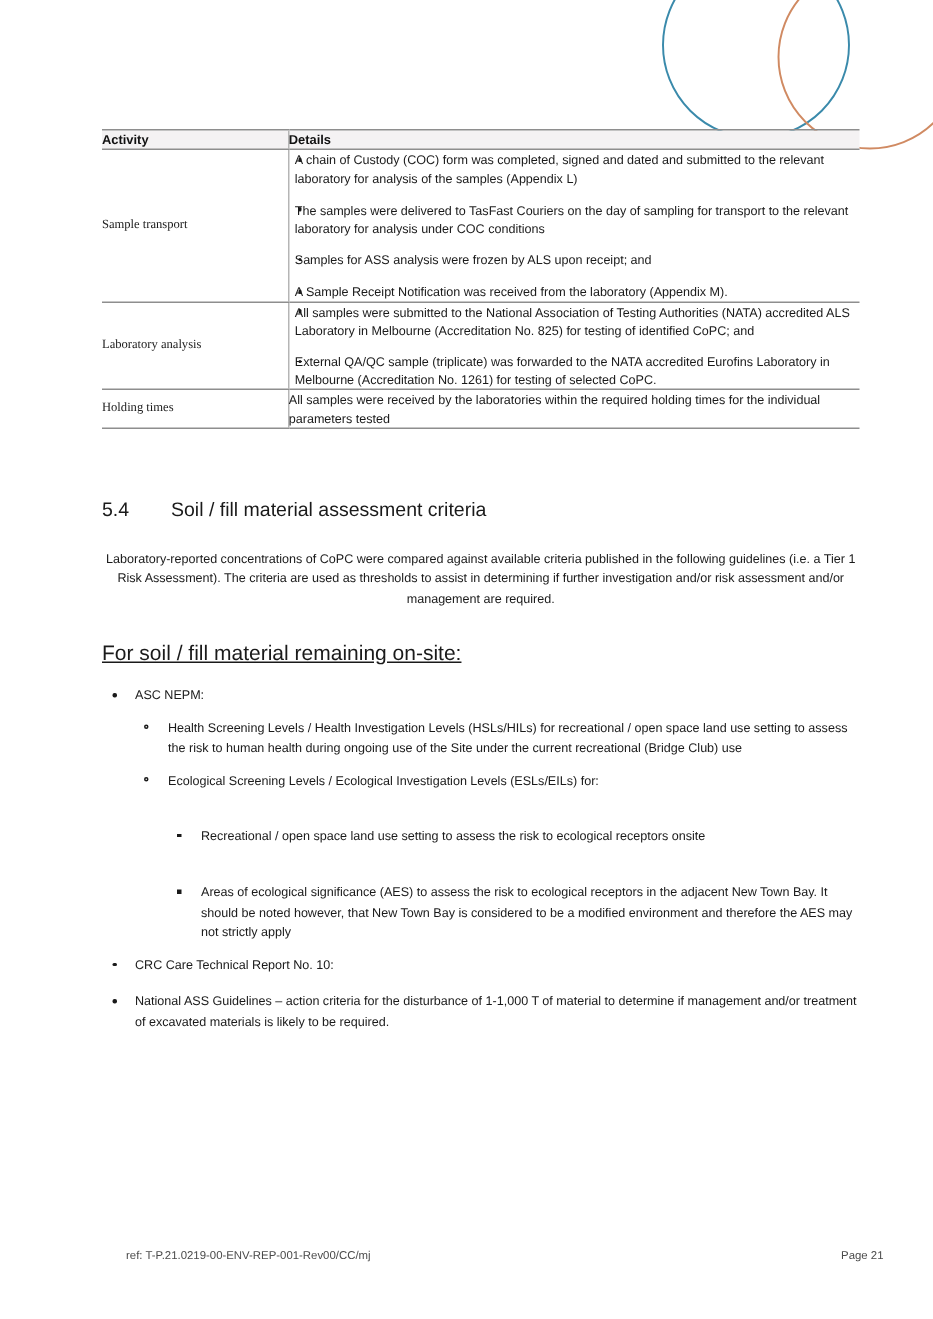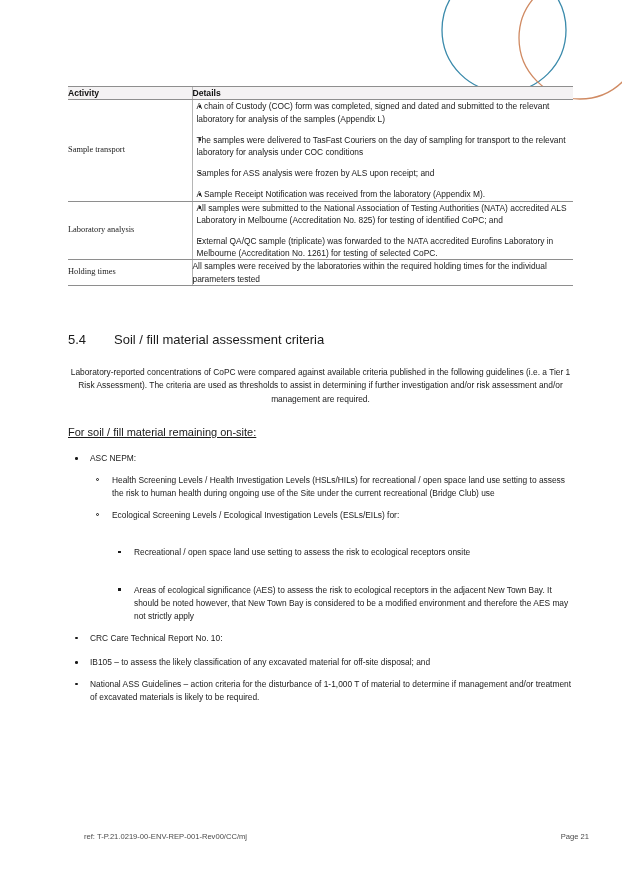--- a/index.html
+++ b/index.html
@@ -128,21 +128,21 @@
 
   
   p.body-text {
     font-size: 8.4px;
     line-height: 1.62;
     margin: 19px 0 0 0;
     color: #1a1a1a;
     text-align: center;
   }
   .sub-heading {
-    font-size: 11px;
+    font-size: 14px;
     line-height: 1.62;
     margin: 17px 0 0 0;
     text-decoration: underline;
     color: #1a1a1a;
   }
 
   
   ul.outline {
     margin: 11px 0 0 0;
     padding: 0;
@@ -300,21 +300,20 @@
           </li>
         </ul>
       </li>
       <li class="lvl1">
         <span>CRC Care Technical Report No. 10:</span>
       </li>
     </ul>
 
 
     <ul class="outline">
-      <li class="lvl1">IB105 – to assess the likely classification of any excavated material for off-site disposal; and</li>
       <li class="lvl1">National ASS Guidelines – action criteria for the disturbance of 1-1,000 T of material to determine if management and/or treatment of excavated materials is likely to be required.</li>
     </ul>
 
   </div>
 
   <div class="footer">
     <span>ref: T-P.21.0219-00-ENV-REP-001-Rev00/CC/mj</span>
     <span>Page 21</span>
   </div>
 

